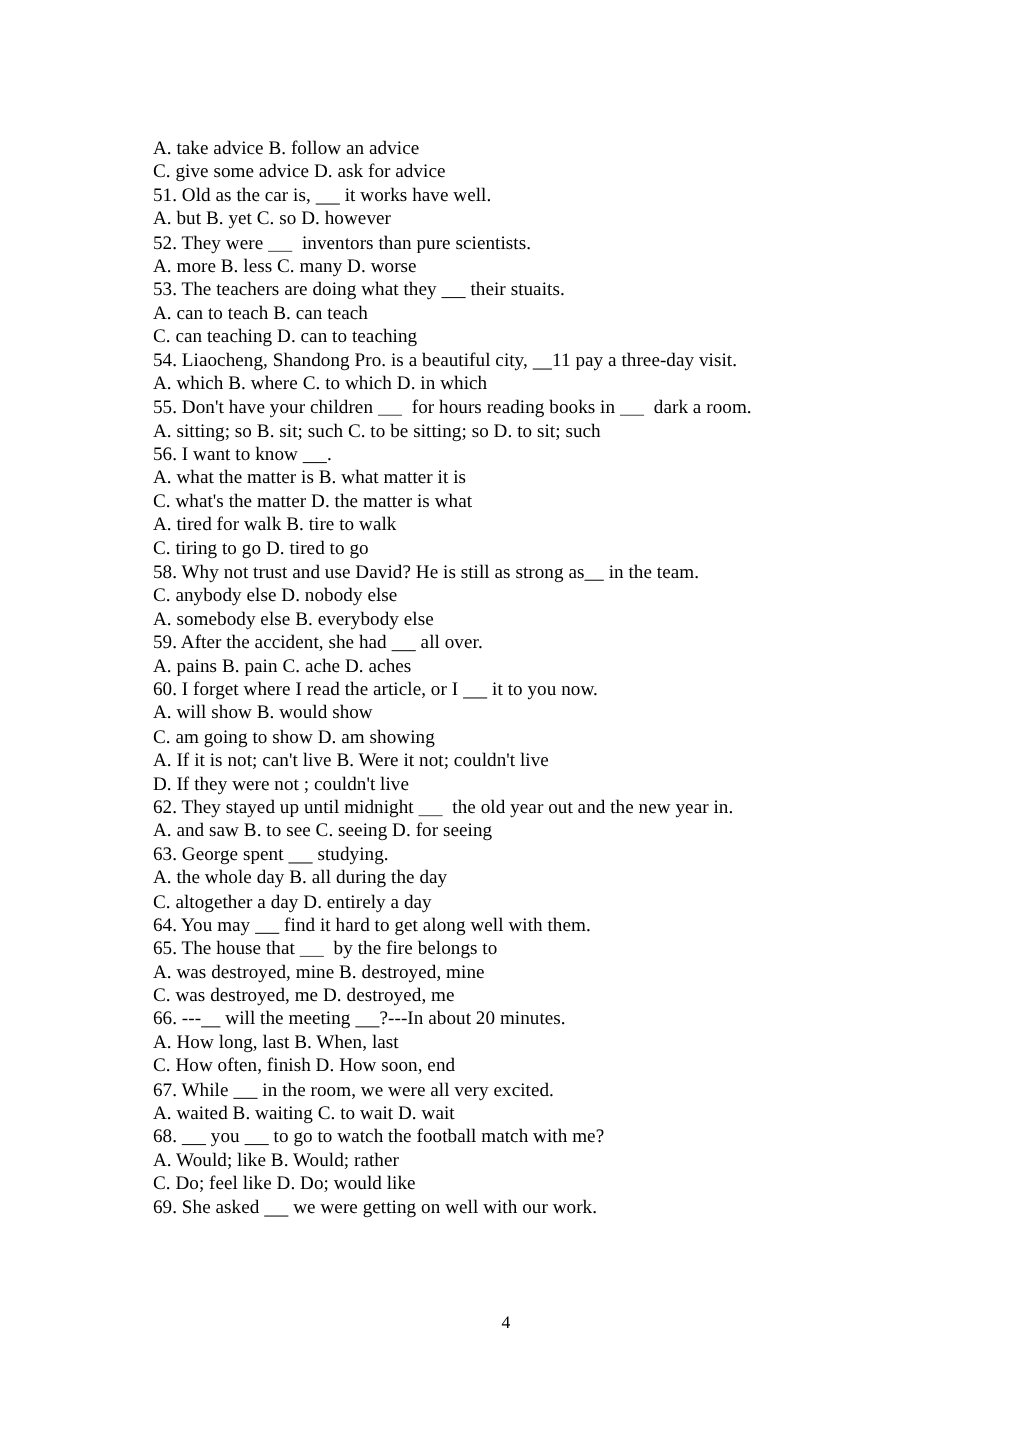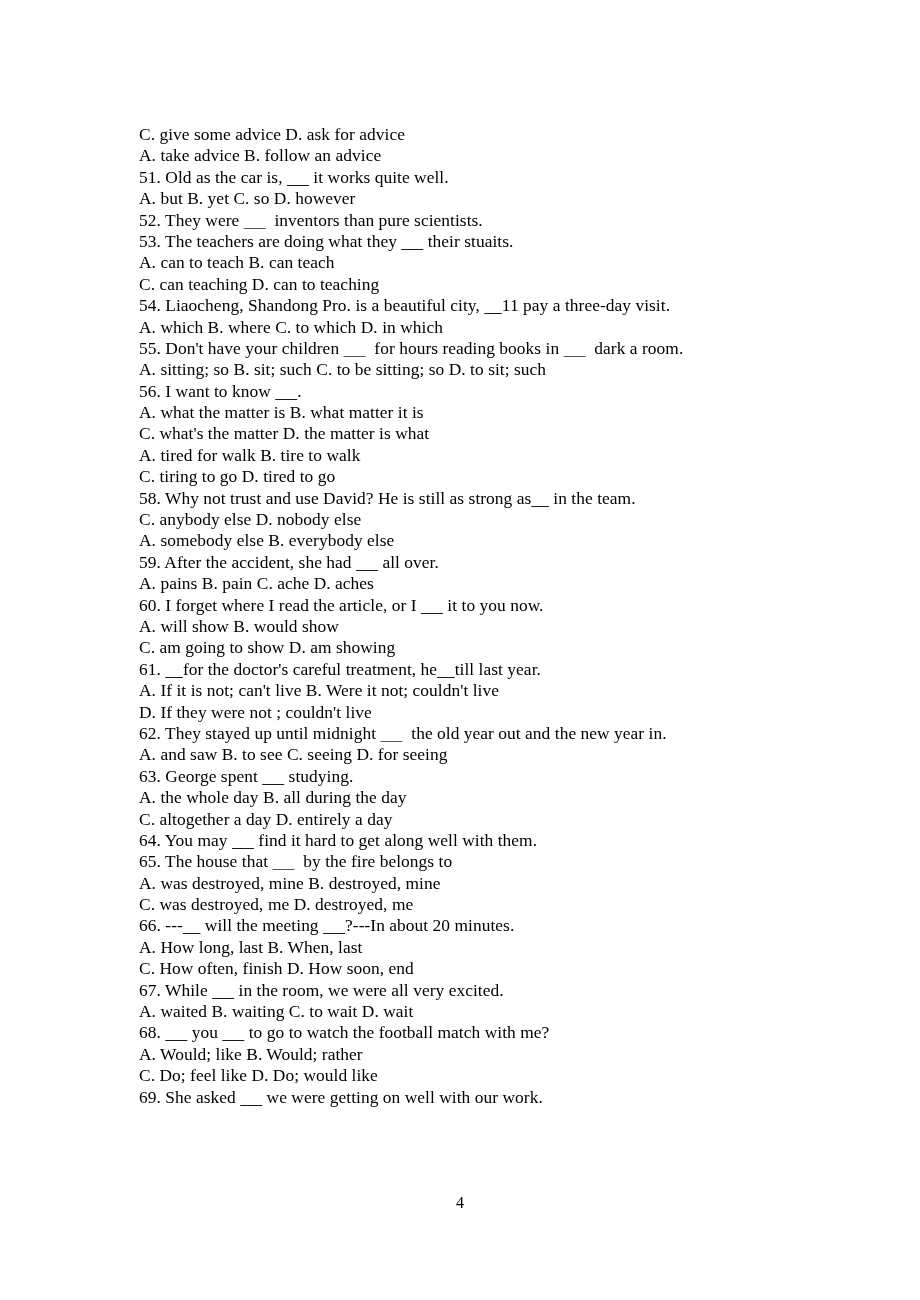--- a/index.html
+++ b/index.html
@@ -56,46 +56,46 @@
     font-size: 16px;
     line-height: 20px;
     font-family: "Liberation Serif", "DejaVu Serif", serif;
   }
 </style>
 </head>
 <body>
 
 <div id="page">
   <div id="text-block">
+      <div class="doc-line"><span>A. take advice B. follow an advice</span></div>
       <div class="doc-line"><span>C. give some advice D. ask for advice</span></div>
-      <div class="doc-line"><span>A. take advice B. follow an advice</span></div>
-      <div class="doc-line"><span>51. Old as the car is, </span><span class="blank">&nbsp;&nbsp;&nbsp;&nbsp;&nbsp;</span><span> it works quite well.</span></div>
+      <div class="doc-line"><span>51. Old as the car is, </span><span class="blank">&nbsp;&nbsp;&nbsp;&nbsp;&nbsp;</span><span> it works have well.</span></div>
       <div class="doc-line"><span>A. but B. yet C. so D. however</span></div>
       <div class="doc-line"><span>52. They were </span><span class="blank faint">&nbsp;&nbsp;&nbsp;&nbsp;&nbsp;</span><span>  inventors than pure scientists.</span></div>
+      <div class="doc-line"><span>A. more B. less C. many D. worse</span></div>
       <div class="doc-line"><span>53. The teachers are doing what they </span><span class="blank">&nbsp;&nbsp;&nbsp;&nbsp;&nbsp;</span><span> their stuaits.</span></div>
       <div class="doc-line"><span>A. can to teach B. can teach</span></div>
       <div class="doc-line"><span>C. can teaching D. can to teaching</span></div>
       <div class="doc-line"><span>54. Liaocheng, Shandong Pro. is a beautiful city, </span><span class="blank">&nbsp;&nbsp;&nbsp;&nbsp;</span><span>11 pay a three-day visit.</span></div>
       <div class="doc-line"><span>A. which B. where C. to which D. in which</span></div>
       <div class="doc-line"><span>55. Don't have your children </span><span class="blank faint">&nbsp;&nbsp;&nbsp;&nbsp;&nbsp;</span><span>  for hours reading books in </span><span class="blank faint">&nbsp;&nbsp;&nbsp;&nbsp;&nbsp;</span><span>  dark a room.</span></div>
       <div class="doc-line"><span>A. sitting; so B. sit; such C. to be sitting; so D. to sit; such</span></div>
       <div class="doc-line"><span>56. I want to know </span><span class="blank">&nbsp;&nbsp;&nbsp;&nbsp;&nbsp;</span><span>.</span></div>
       <div class="doc-line"><span>A. what the matter is B. what matter it is</span></div>
       <div class="doc-line"><span>C. what's the matter D. the matter is what</span></div>
       <div class="doc-line"><span>A. tired for walk B. tire to walk</span></div>
       <div class="doc-line"><span>C. tiring to go D. tired to go</span></div>
       <div class="doc-line"><span>58. Why not trust and use David? He is still as strong as</span><span class="blank">&nbsp;&nbsp;&nbsp;&nbsp;</span><span> in the team.</span></div>
       <div class="doc-line"><span>C. anybody else D. nobody else</span></div>
       <div class="doc-line"><span>A. somebody else B. everybody else</span></div>
       <div class="doc-line"><span>59. After the accident, she had </span><span class="blank">&nbsp;&nbsp;&nbsp;&nbsp;&nbsp;</span><span> all over.</span></div>
       <div class="doc-line"><span>A. pains B. pain C. ache D. aches</span></div>
       <div class="doc-line"><span>60. I forget where I read the article, or I </span><span class="blank">&nbsp;&nbsp;&nbsp;&nbsp;&nbsp;</span><span> it to you now.</span></div>
       <div class="doc-line"><span>A. will show B. would show</span></div>
       <div class="doc-line"><span>C. am going to show D. am showing</span></div>
-      <div class="doc-line"><span>61. </span><span class="blank">&nbsp;&nbsp;&nbsp;&nbsp;</span><span>for the doctor's careful treatment, he</span><span class="blank">&nbsp;&nbsp;&nbsp;&nbsp;</span><span>till last year.</span></div>
       <div class="doc-line"><span>A. If it is not; can't live B. Were it not; couldn't live</span></div>
       <div class="doc-line"><span>D. If they were not ; couldn't live</span></div>
       <div class="doc-line"><span>62. They stayed up until midnight </span><span class="blank faint">&nbsp;&nbsp;&nbsp;&nbsp;&nbsp;</span><span>  the old year out and the new year in.</span></div>
       <div class="doc-line"><span>A. and saw B. to see C. seeing D. for seeing</span></div>
       <div class="doc-line"><span>63. George spent </span><span class="blank">&nbsp;&nbsp;&nbsp;&nbsp;&nbsp;</span><span> studying.</span></div>
       <div class="doc-line"><span>A. the whole day B. all during the day</span></div>
       <div class="doc-line"><span>C. altogether a day D. entirely a day</span></div>
       <div class="doc-line"><span>64. You may </span><span class="blank">&nbsp;&nbsp;&nbsp;&nbsp;&nbsp;</span><span> find it hard to get along well with them.</span></div>
       <div class="doc-line"><span>65. The house that </span><span class="blank faint">&nbsp;&nbsp;&nbsp;&nbsp;&nbsp;</span><span>  by the fire belongs to</span></div>
       <div class="doc-line"><span>A. was destroyed, mine B. destroyed, mine</span></div>

